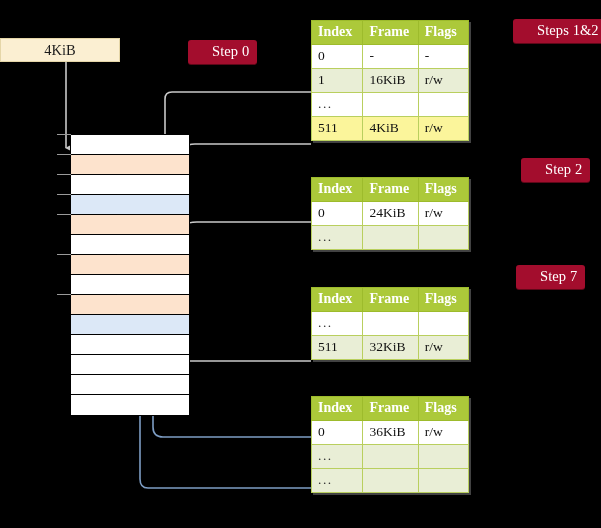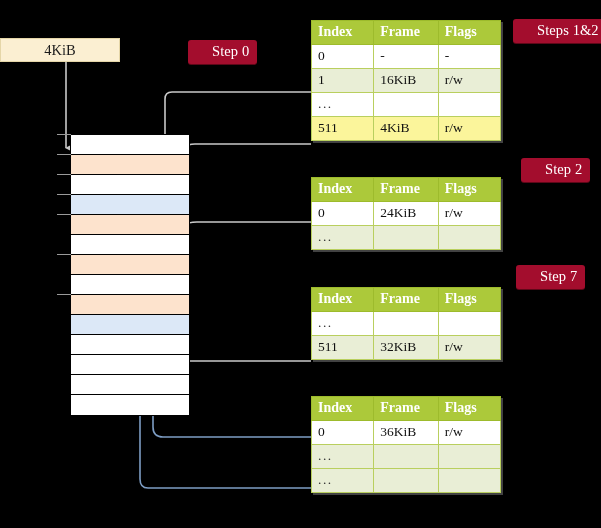--- a/index.html
+++ b/index.html
@@ -74,21 +74,21 @@
     position: absolute;
     left: 57px;
     width: 14px;
     height: 0;
     border-top: 1px solid #9a9a9a;
   }
 
   
   .ptable {
     position: absolute;
-    width: 190px;
+    width: 158px;
     border-collapse: collapse;
     background: #ffffff;
     font-size: 13.5px;
     color: #111111;
     box-shadow: 2px 2px 0 rgba(120,120,120,.55);
   }
   .ptable th {
     background: #acc93a;
     color: #ffffff;
     font-weight: bold;

